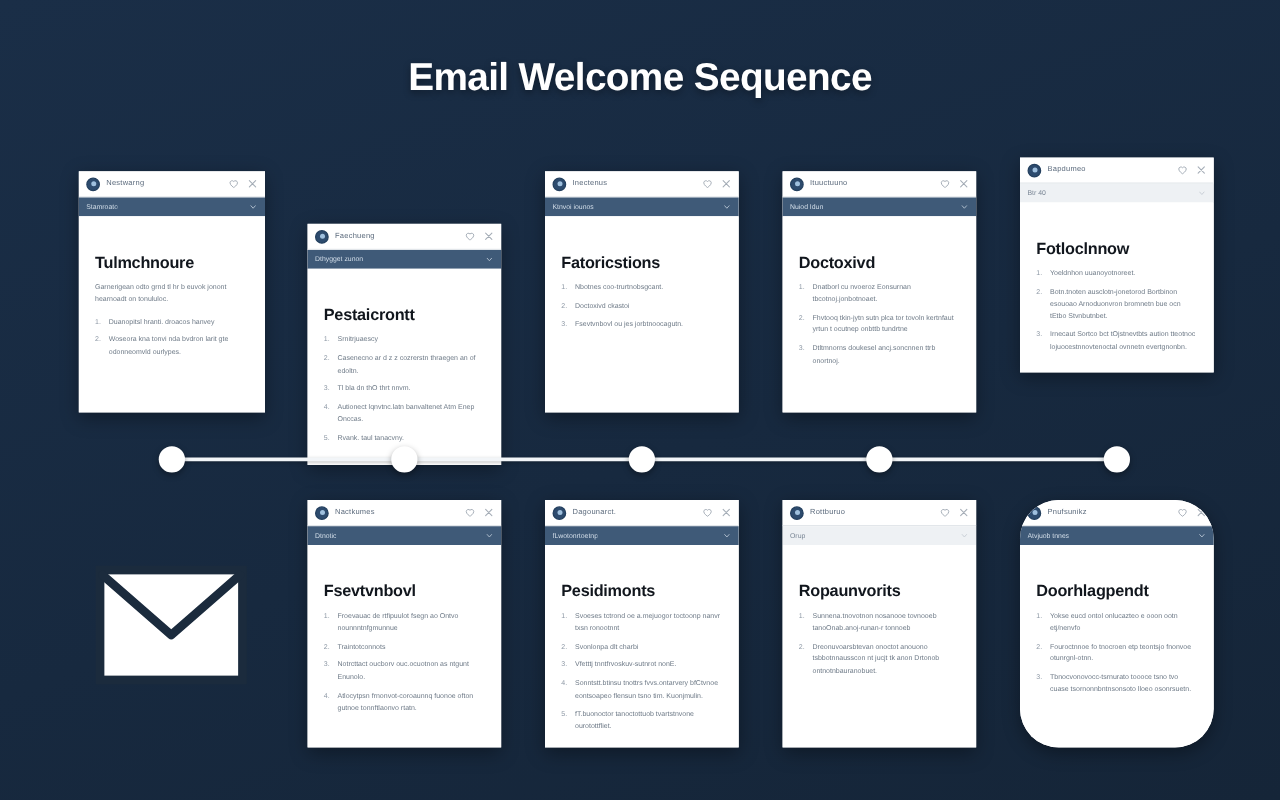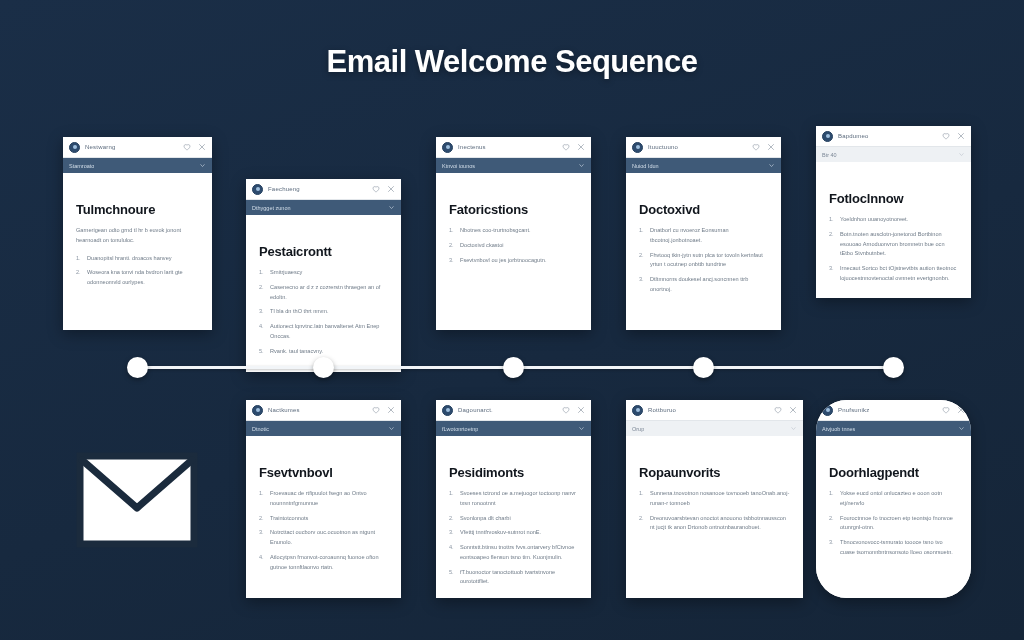--- a/index.html
+++ b/index.html
@@ -376,21 +376,21 @@
         <div class="card-heading">Pesidimonts</div>
         <ul class="card-list">
           <li><span class="num">1.</span><span>Svoeses tctrond oe a.mejuogor toctoonp nanvr txsn ronootnnt</span></li>
           <li><span class="num">2.</span><span>Svonlonpa dlt charbi</span></li>
           <li><span class="num">3.</span><span>Vfetttj tnntfrvoskuv-sutnrot nonE.</span></li>
           <li><span class="num">4.</span><span>Sonntstt.btinsu tnottrs fvvs.ontarvery bfCtvnoe eontsoapeo flensun tsno tim. Kuonjmulin.</span></li>
           <li><span class="num">5.</span><span>fT.buonoctor tanoctottuob tvartstnvone ourotottfliet.</span></li>
         </ul>
       </div>
     </div>
-    <div class="card" style="left: 626px; top: 400px; width: 177px; height: 198px;">
+    <div class="card" style="left: 626px; top: 400px; width: 155px; height: 198px;">
       <div class="card-titlebar">
         <span class="app-logo"></span>
         <span class="app-name">Rottburuo</span>
         <span class="tb-icons">
           <svg width="8" height="8" viewBox="0 0 16 16">
             <path d="M8 14s-6-3.7-6-7.6A3.4 3.4 0 0 1 8 4.4 3.4 3.4 0 0 1 14 6.4C14 10.3 8 14 8 14z" fill="none" stroke="#5c6b7d" stroke-width="1.6"></path>
           </svg>
           <svg width="8" height="8" viewBox="0 0 16 16">
             <path d="M3 3 L13 13 M13 3 L3 13" stroke="#5c6b7d" stroke-width="1.7" stroke-linecap="round"></path>
           </svg>

